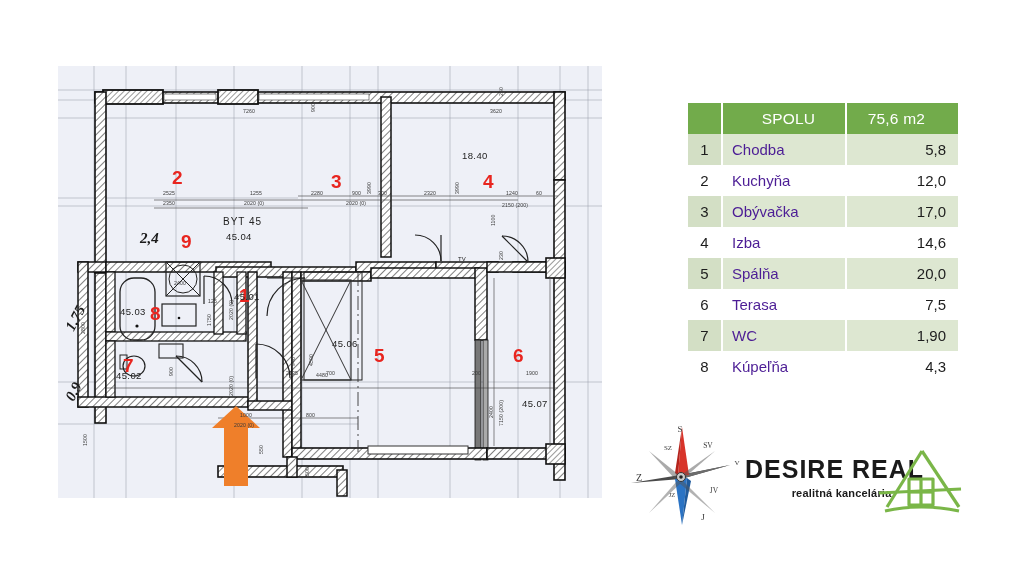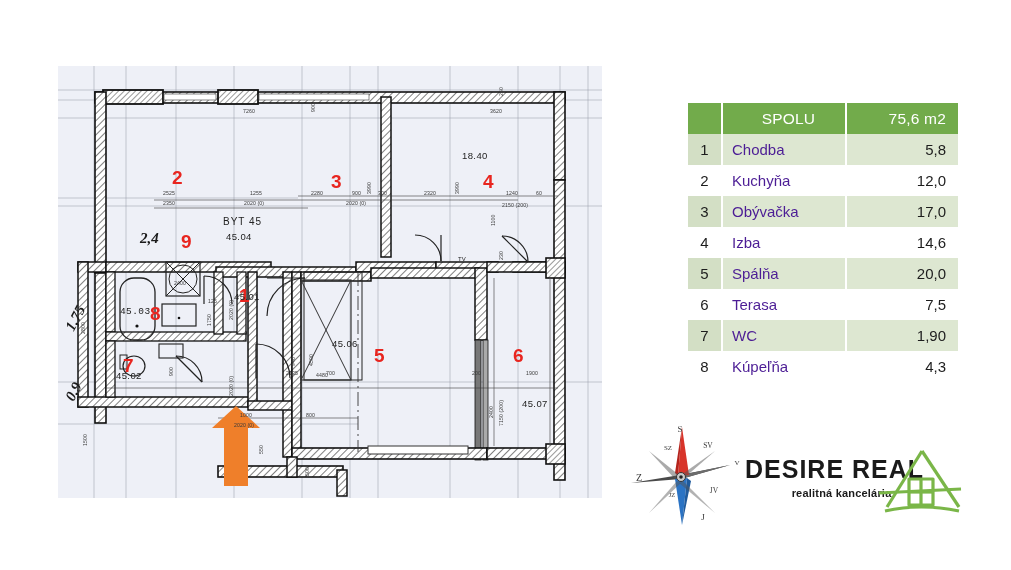--- a/index.html
+++ b/index.html
@@ -91,21 +91,21 @@
   }
   .th-row { background: #72ab4b; color: #ffffff; }
   .th-num { width: 34px; }
   .th-name {
     font-size: 15.5px; font-weight: bold;
     padding-left: 9px !important;
     letter-spacing: .2px;
   }
   .th-val {
     font-size: 15.5px; font-weight: bold;
-    text-align: right; padding-right: 12px !important;
+    text-align: center; padding-right: 12px !important;
     letter-spacing: .2px;
   }
   .r-odd  { background: #dde7d1; }
   .r-even { background: #ffffff; }
   .c-num {
     width: 34px; text-align: center;
     font-size: 15px; color: #1d1d1d;
   }
   .c-name {
     font-size: 15px; color: #4c1d95;
@@ -329,21 +329,21 @@
     <span class="rednum" style="left:181px;  top:220px;">1</span>
     <span class="rednum" style="left:92px;   top:238px;">8</span>
     <span class="rednum" style="left:65px;   top:290px;">7</span>
     <span class="rednum" style="left:316px;  top:280px;">5</span>
     <span class="rednum" style="left:455px;  top:280px;">6</span>
 
     <span class="bytlabel" style="left:165px; top:150px;">BYT 45</span>
     <span class="roomcode" style="left:168px; top:165px;">45.04</span>
     <span class="roomcode" style="left:176px; top:225px;">45.01</span>
     <span class="roomcode" style="left:58px;  top:304px;">45.02</span>
-    <span class="roomcode" style="left:62px;  top:240px;font-family:Liberation Mono, monospace;">45.03</span>
+    <span class="roomcode" style="left:62px;  top:240px;">45.03</span>
     <span class="roomcode" style="left:404px; top:84px;">18.40</span>
     <span class="roomcode" style="left:274px; top:272px;">45.06</span>
     <span class="roomcode" style="left:464px; top:332px;">45.07</span>
 
     <span class="tvlabel" style="left:400px; top:190px;">TV</span>
 
     <span class="hand" style="left:82px; top:164px;">2,4</span>
     <span class="hand rot" style="left:4px; top:260px;">1,75</span>
     <span class="hand rot" style="left:4px; top:330px;">0,9</span>
 

